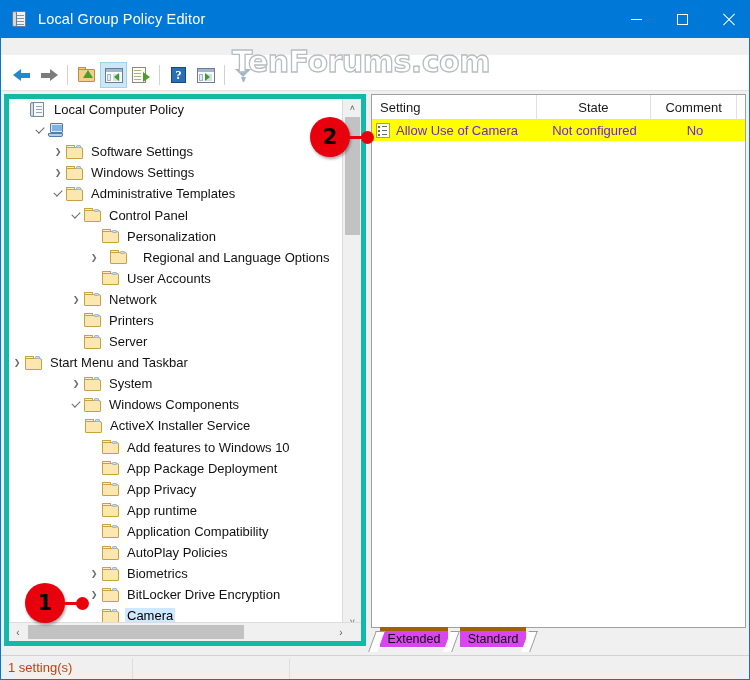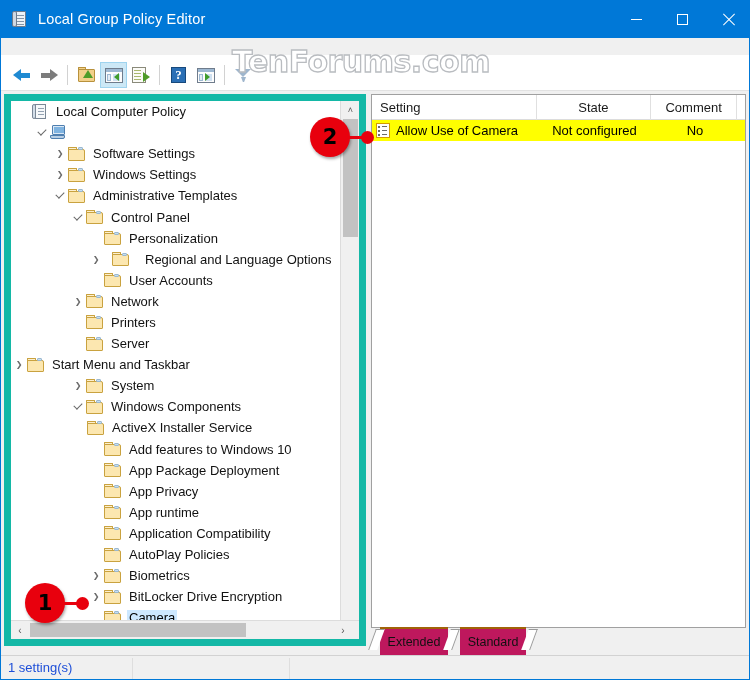--- a/index.html
+++ b/index.html
@@ -204,21 +204,21 @@
     background: #f0f0f0;
   }
   #divider-h {
     position: absolute; left: 0; top: 0; width: 748px; height: 3px;
     background: #f0f0f0; border-top: 1px solid #e2e2e2;
   }
 
   
   #left-pane {
     position: absolute; left: 3px; top: 4px; width: 362px; height: 552px;
-    background: #ffffff; border: 7px solid #14b8a6;
+    background: #ffffff; border: 5px solid #14b8a6;
     overflow: hidden;
   }
   #tree {
     position: absolute; left: 0; top: 0; width: 340px; height: 531px;
     overflow: hidden;
   }
   .tnode {
     position: relative; height: 21.1px;
     display: flex; align-items: center;
     font-size: 13px; color: #121212;
@@ -342,21 +342,21 @@
     padding-left: 8px;
   }
   .col.c-setting  { width: 165px; }
   .col.c-state    { width: 115px; justify-content: center; padding-left: 0; }
   .col.c-comment  { width: 86px;  justify-content: center; padding-left: 0; }
   .col.c-pad      { flex: 1; border-right: none; }
 
   #row-list { position: relative; }
   .srow {
     height: 21px; display: flex; align-items: center;
-    font-size: 13px; color: #000000;
+    font-size: 13px; color: #6d28d9;
     background: #ffff00;
   }
   .srow .cell { height: 21px; display: flex; align-items: center; }
   .srow .cell.setting { width: 165px; padding-left: 4px; }
   .srow .cell.state   { width: 115px; justify-content: center; }
   .srow .cell.comment { width: 86px;  justify-content: center; }
   .setting-icon {
     width: 14px; height: 15px; position: relative;
     flex: 0 0 auto; margin-right: 6px;
   }
@@ -373,46 +373,46 @@
     position: absolute; left: 5.5px; top: 3px; width: 5px; height: 1.3px;
     background: #6a6a6a;
     box-shadow: 0 4px 0 #6a6a6a, 0 8px 0 #6a6a6a;
   }
 
   
   #tabs {
     position: absolute; left: 370px; top: 537px; width: 375px; height: 22px;
   }
   .tab {
-    position: absolute; top: 0; height: 29px;
+    position: absolute; top: 0; height: 21px;
     font-size: 12.5px; color: #111;
     display: flex; align-items: center; justify-content: center;
-    background: #be185d;
-    border-top: 2px solid #a16207;
+    background: #d946ef;
+    border-top: 4px solid #a16207;
     border-bottom: 1px solid #ffffff;
   }
   .tab .slant-l, .tab .slant-r {
     position: absolute; top: 0; width: 9px; height: 21px;
     background: #ffffff;
   }
   .tab .slant-l { left: -8px; border-left: 1px solid #9a9a9a;
     transform: skewX(-20deg); border-top: 1px solid #9a9a9a; }
   .tab .slant-r { right: -8px; border-right: 1px solid #9a9a9a;
     transform: skewX(-20deg); border-top: 1px solid #9a9a9a; }
   #tab-extended { left: 9px; width: 68px; }
   #tab-standard { left: 89px; width: 66px; }
 
   
   #statusbar {
     position: absolute; left: 0; bottom: 0; width: 748px; height: 24px;
     background: #f0f0f0; border-top: 1px solid #d2d2d2;
     display: flex; align-items: center;
   }
   #status-text {
-    font-size: 13px; color: #1d4ed8; margin-left: 7px;
+    font-size: 13px; color: #c2410c; margin-left: 7px;
   }
   .status-div {
     position: absolute; top: 2px; width: 1px; height: 21px;
     background: #dedede;
   }
 
   
   .callout { position: absolute; z-index: 40; }
   .callout .circle {
     position: absolute; left: 0; top: 0;

